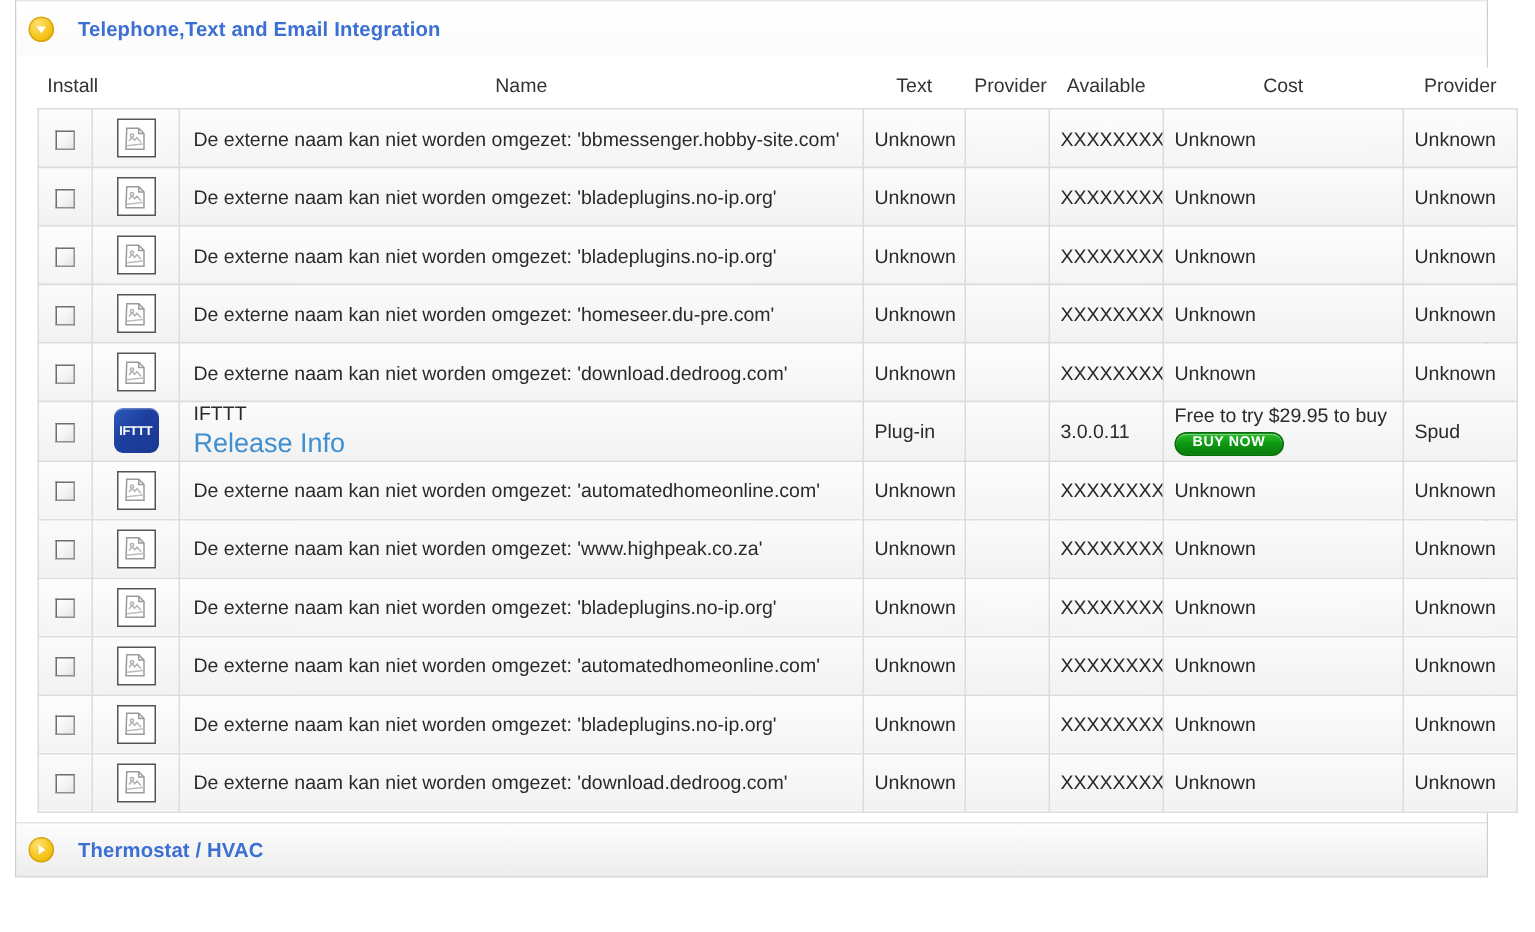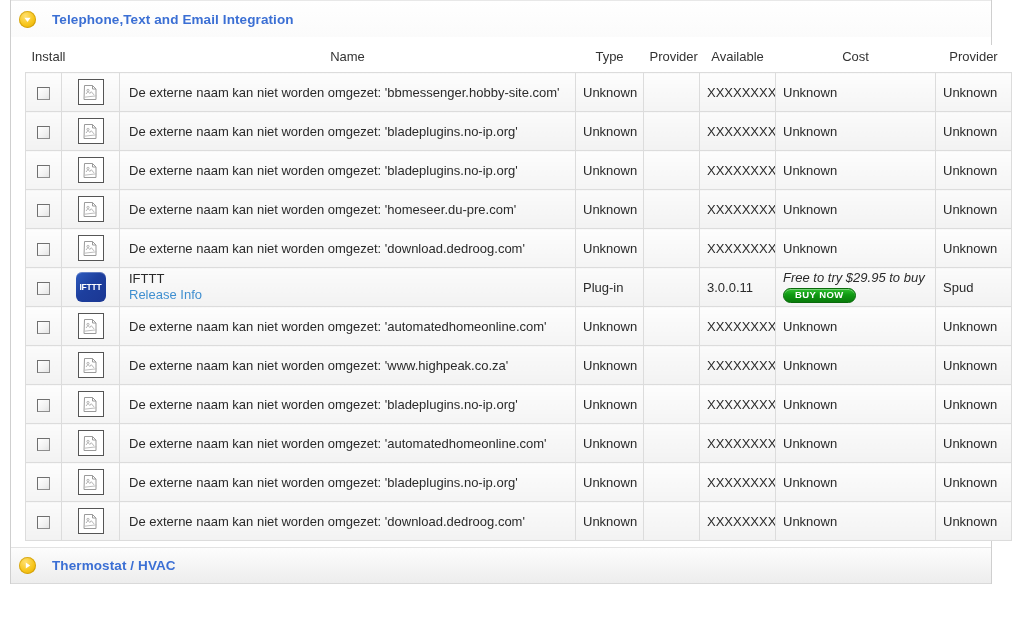--- a/index.html
+++ b/index.html
@@ -186,36 +186,35 @@
     padding: 2px 0;
   }
   .name-two .ttl {
     display: block;
     color: #2a2a2a;
     font-size: 13px;
   }
   .name-two .rel {
     display: block;
     color: #3f8fd0;
-    font-size: 13px;
+    font-size: 18px;
     text-decoration: none;
     cursor: pointer;
   }
 
   
   .cost-stack {
     line-height: 1.15;
     padding: 2px 0;
   }
   .cost-stack .cost-text {
     display: block;
     font-size: 13px;
     color: #2a2a2a;
     white-space: nowrap;
-    font-style: italic;
   }
   .buy-now {
     display: inline-block;
     margin-top: 2px;
     padding: 1px 11px 2px 11px;
     border-radius: 9px;
     background: linear-gradient(to bottom, #2fbf2f 0%, #0f9a12 45%, #0a7c0c 100%);
     border: 1px solid #0a6b0c;
     color: #ffffff;
     font-size: 9.5px;
@@ -254,21 +253,21 @@
             <col class="w-inst">
             <col class="w-avail">
           <col class="w-cost">
             <col class="w-prov">
         </colgroup>
         <thead>
           <tr>
             <th>Install</th>
             <th></th>
             <th>Name</th>
-            <th>Type</th>
+            <th>Text</th>
             <th>Provider</th>
             <th>Available</th>
             <th>Cost</th>
             <th>Provider</th>
           </tr>
         </thead>
         <tbody>
 
           <tr class="row-odd">
             <td class="c-install">

